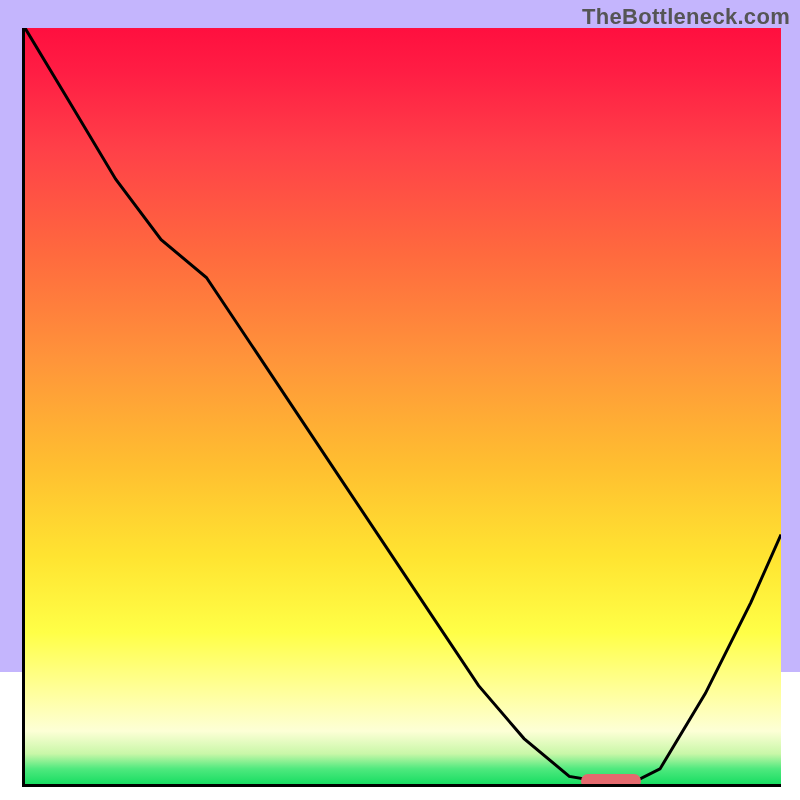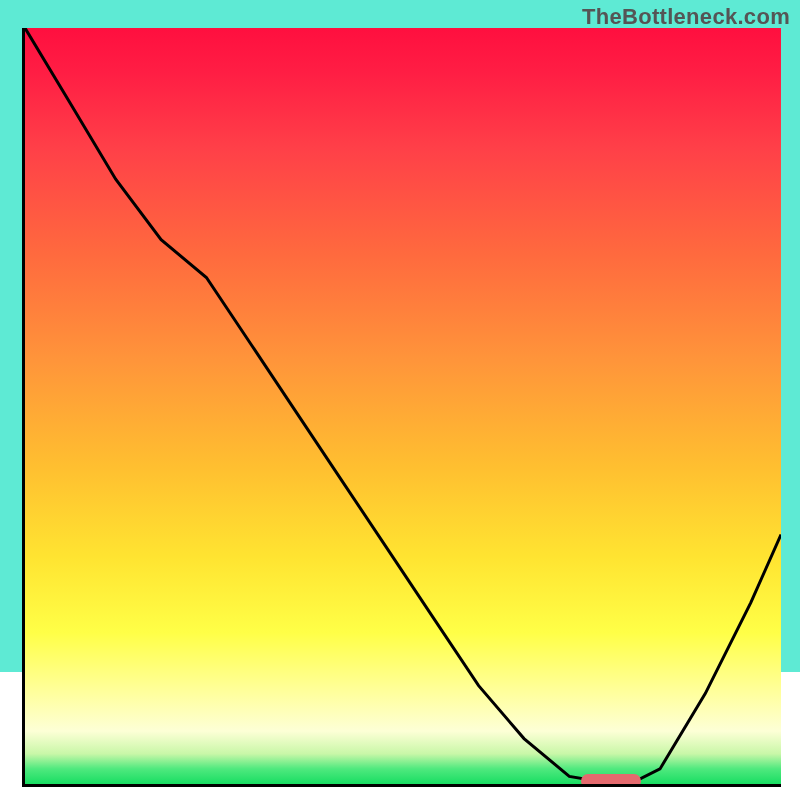--- a/index.html
+++ b/index.html
@@ -7,21 +7,21 @@
     padding: 0;
     width: 800px;
     height: 800px;
     background: #ffffff;
     font-family: Arial, Helvetica, sans-serif;
   }
   .chart-wrap {
     position: relative;
     width: 800px;
     height: 672px;
-    background: #5eead4;
+    background: #c4b5fd;
   }
   .watermark {
     position: absolute;
     top: 4px;
     right: 10px;
     font-size: 22px;
     font-weight: 600;
     color: #555555;
     letter-spacing: 0.3px;
   }

